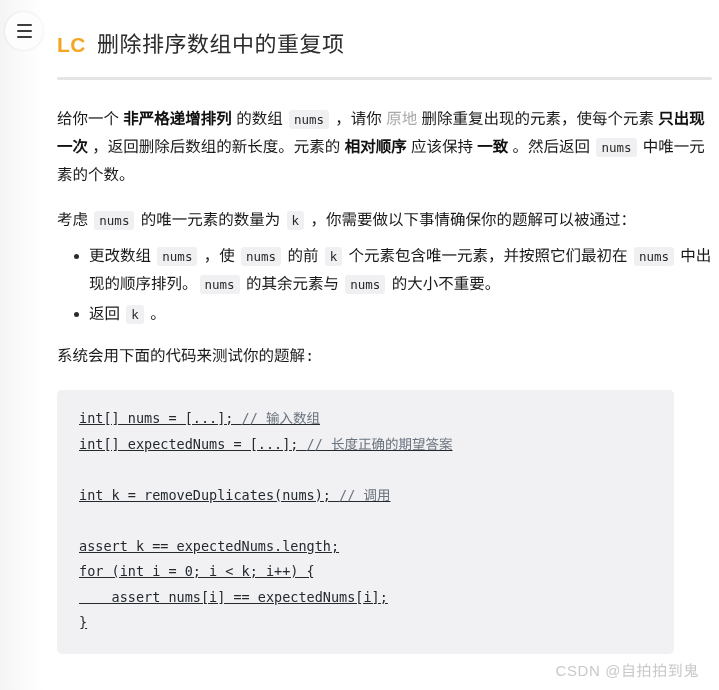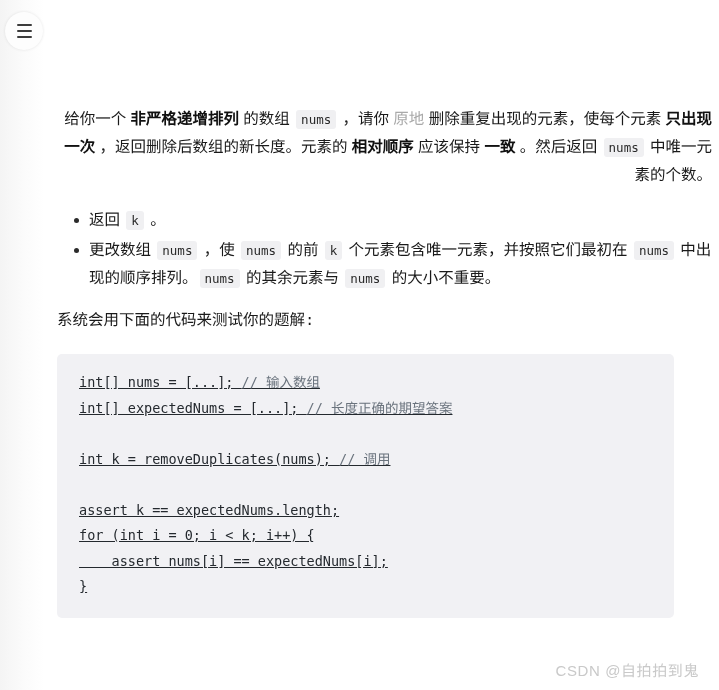--- a/index.html
+++ b/index.html
@@ -94,21 +94,21 @@
     left: 57px;
     top: 105px;
     width: 655px;
     font-size: 15.5px;
     line-height: 27px;
     color: #1a1a1a;
   }
   .content p {
     margin: 0 0 14px 0;
   }
-  .p-intro { margin-bottom: 18px !important; text-align: right; }
+  .p-intro { margin-bottom: 18px !important; }
   .p-consider { margin-bottom: 8px !important; }
 
   b, .bold { font-weight: 700; color: #111; }
 
   .muted-link {
     color: #a9a9a9;
     text-decoration: none;
   }
 
   code.inline {
@@ -190,29 +190,37 @@
 <div class="left-gutter"></div>
 
 <div class="menu-toggle">
   <span class="bar"></span>
   <span class="bar"></span>
   <span class="bar"></span>
 </div>
 
 <div class="page">
 
+  <div class="header">
+    <div class="title-row">
+      <span class="lc-logo">LC</span>
+      <span class="doc-title">删除排序数组中的重复项</span>
+    </div>
+    <div class="header-divider"></div>
+  </div>
 
   <div class="content">
 
     <p class="p-intro"><span>给你一个 </span><b>非严格递增排列</b><span> 的数组 </span><code class="inline">nums</code><span> ，请你 </span><a class="muted-link" href="#">原地</a><span> 删除重复出现的元素，使每个元素 </span><b>只出现一次</b><span> ，返回删除后数组的新长度。元素的 </span><b>相对顺序</b><span> 应该保持 </span><b>一致</b><span> 。然后返回 </span><code class="inline">nums</code><span> 中唯一元素的个数。</span></p>
 
+    <p class="p-consider"><span>考虑 </span><code class="inline">nums</code><span> 的唯一元素的数量为 </span><code class="inline">k</code><span> ，你需要做以下事情确保你的题解可以被通过：</span></p>
 
     <ul class="req-list">
+      <li><span>更改数组 </span><code class="inline">nums</code><span> ，使 </span><code class="inline">nums</code><span> 的前 </span><code class="inline">k</code><span> 个元素包含唯一元素，并按照它们最初在 </span><code class="inline">nums</code><span> 中出现的顺序排列。</span><code class="inline">nums</code><span> 的其余元素与 </span><code class="inline">nums</code><span> 的大小不重要。</span></li>
       <li><span>返回 </span><code class="inline">k</code><span> 。</span></li>
-      <li><span>更改数组 </span><code class="inline">nums</code><span> ，使 </span><code class="inline">nums</code><span> 的前 </span><code class="inline">k</code><span> 个元素包含唯一元素，并按照它们最初在 </span><code class="inline">nums</code><span> 中出现的顺序排列。</span><code class="inline">nums</code><span> 的其余元素与 </span><code class="inline">nums</code><span> 的大小不重要。</span></li>
     </ul>
 
 
     <p class="p-systest">系统会用下面的代码来测试你的题解:</p>
 
     <div class="code-block">
         <pre><span>int[] nums = [...]; </span><span class="cmt">// 输入数组</span>
 <span>int[] expectedNums = [...]; </span><span class="cmt">// 长度正确的期望答案</span>
 
 <span>int k = removeDuplicates(nums); </span><span class="cmt">// 调用</span>

